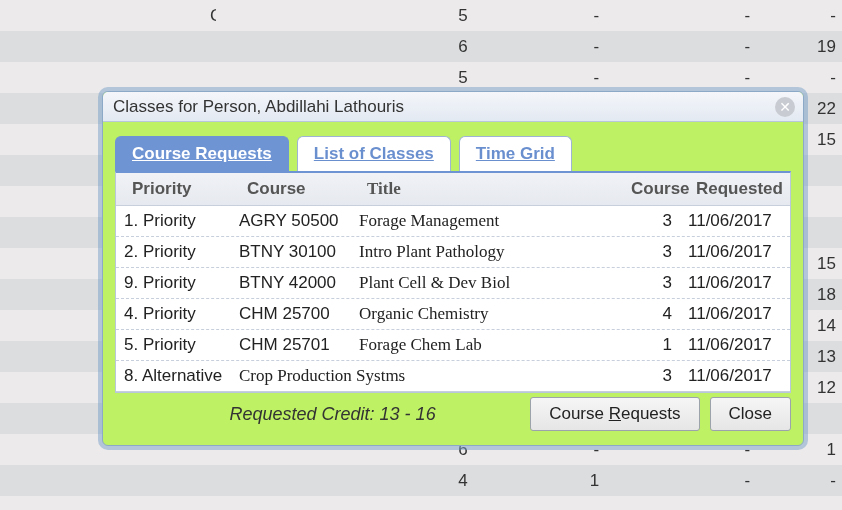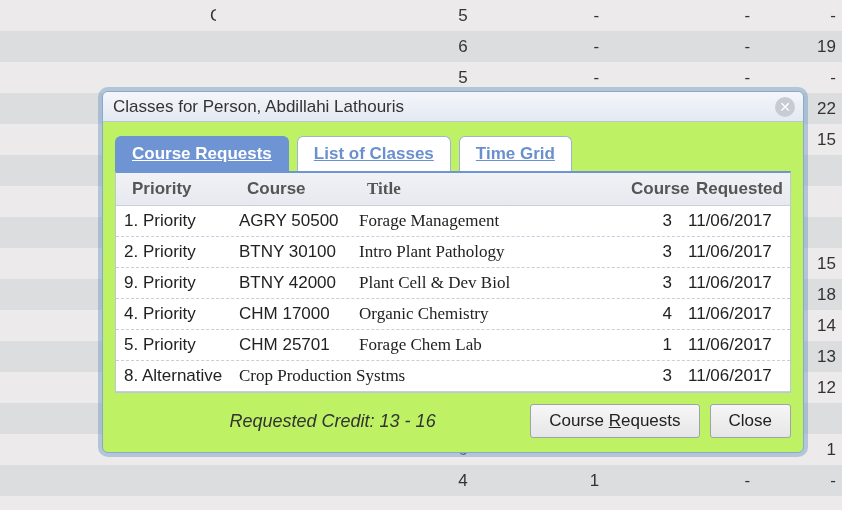--- a/index.html
+++ b/index.html
@@ -32,21 +32,21 @@
   .grid-head .gc { padding: 6px 16px; }
   .gc-prio { width: 115px; }
   .gc-course { width: 120px; }
   .gc-title { flex: 1; font-family: Liberation Serif, serif; }
   .gc-credit { width: 65px; text-align: right; }
   .gc-req { width: 110px; }
   .grid-row { display: flex; font-size: 17px; color: #222; border-bottom: 1px dashed #c7cfdc; }
   .grid-row:last-child { border-bottom: 1px solid #c7cfdc; }
   .grid-row .gc { padding: 5px 8px; white-space: nowrap; overflow: hidden; }
 
-  .modal-footer { display: flex; align-items: center; padding: 11px 12px 14px 12px; gap: 10px; }
+  .modal-footer { display: flex; align-items: center; padding: 4px 12px 14px 12px; gap: 10px; }
   .req-credit { flex: 1; text-align: center; font-style: italic; font-size: 18px; color: #333; padding-left: 30px; }
   .btn { background: linear-gradient(#f6f6f6,#e6e6e6); border: 1px solid #9da3ab; border-radius: 3px; padding: 6px 18px; font-size: 17px; color: #222; cursor: pointer; }
   .btn span.ul { text-decoration: underline; }
 </style>
 </head>
 <body>
 
 <div class="bg-table" id="bg-table">
     <div class="bg-row norm">
       <div class="bg-cell bg-c1">CourseRequestView TimeA</div>
@@ -207,21 +207,21 @@
           </div>
           <div class="grid-row">
             <div class="gc gc-prio">9. Priority</div>
             <div class="gc gc-course">BTNY 42000</div>
             <div class="gc gc-title">Plant Cell &amp; Dev Biol</div>
             <div class="gc gc-credit">3</div>
             <div class="gc gc-req">11/06/2017</div>
           </div>
           <div class="grid-row">
             <div class="gc gc-prio">4. Priority</div>
-            <div class="gc gc-course">CHM 17000</div>
+            <div class="gc gc-course">CHM 25700</div>
             <div class="gc gc-title">Organic Chemistry</div>
             <div class="gc gc-credit">4</div>
             <div class="gc gc-req">11/06/2017</div>
           </div>
           <div class="grid-row">
             <div class="gc gc-prio">5. Priority</div>
             <div class="gc gc-course">CHM 25701</div>
             <div class="gc gc-title">Forage Chem Lab</div>
             <div class="gc gc-credit">1</div>
             <div class="gc gc-req">11/06/2017</div>

